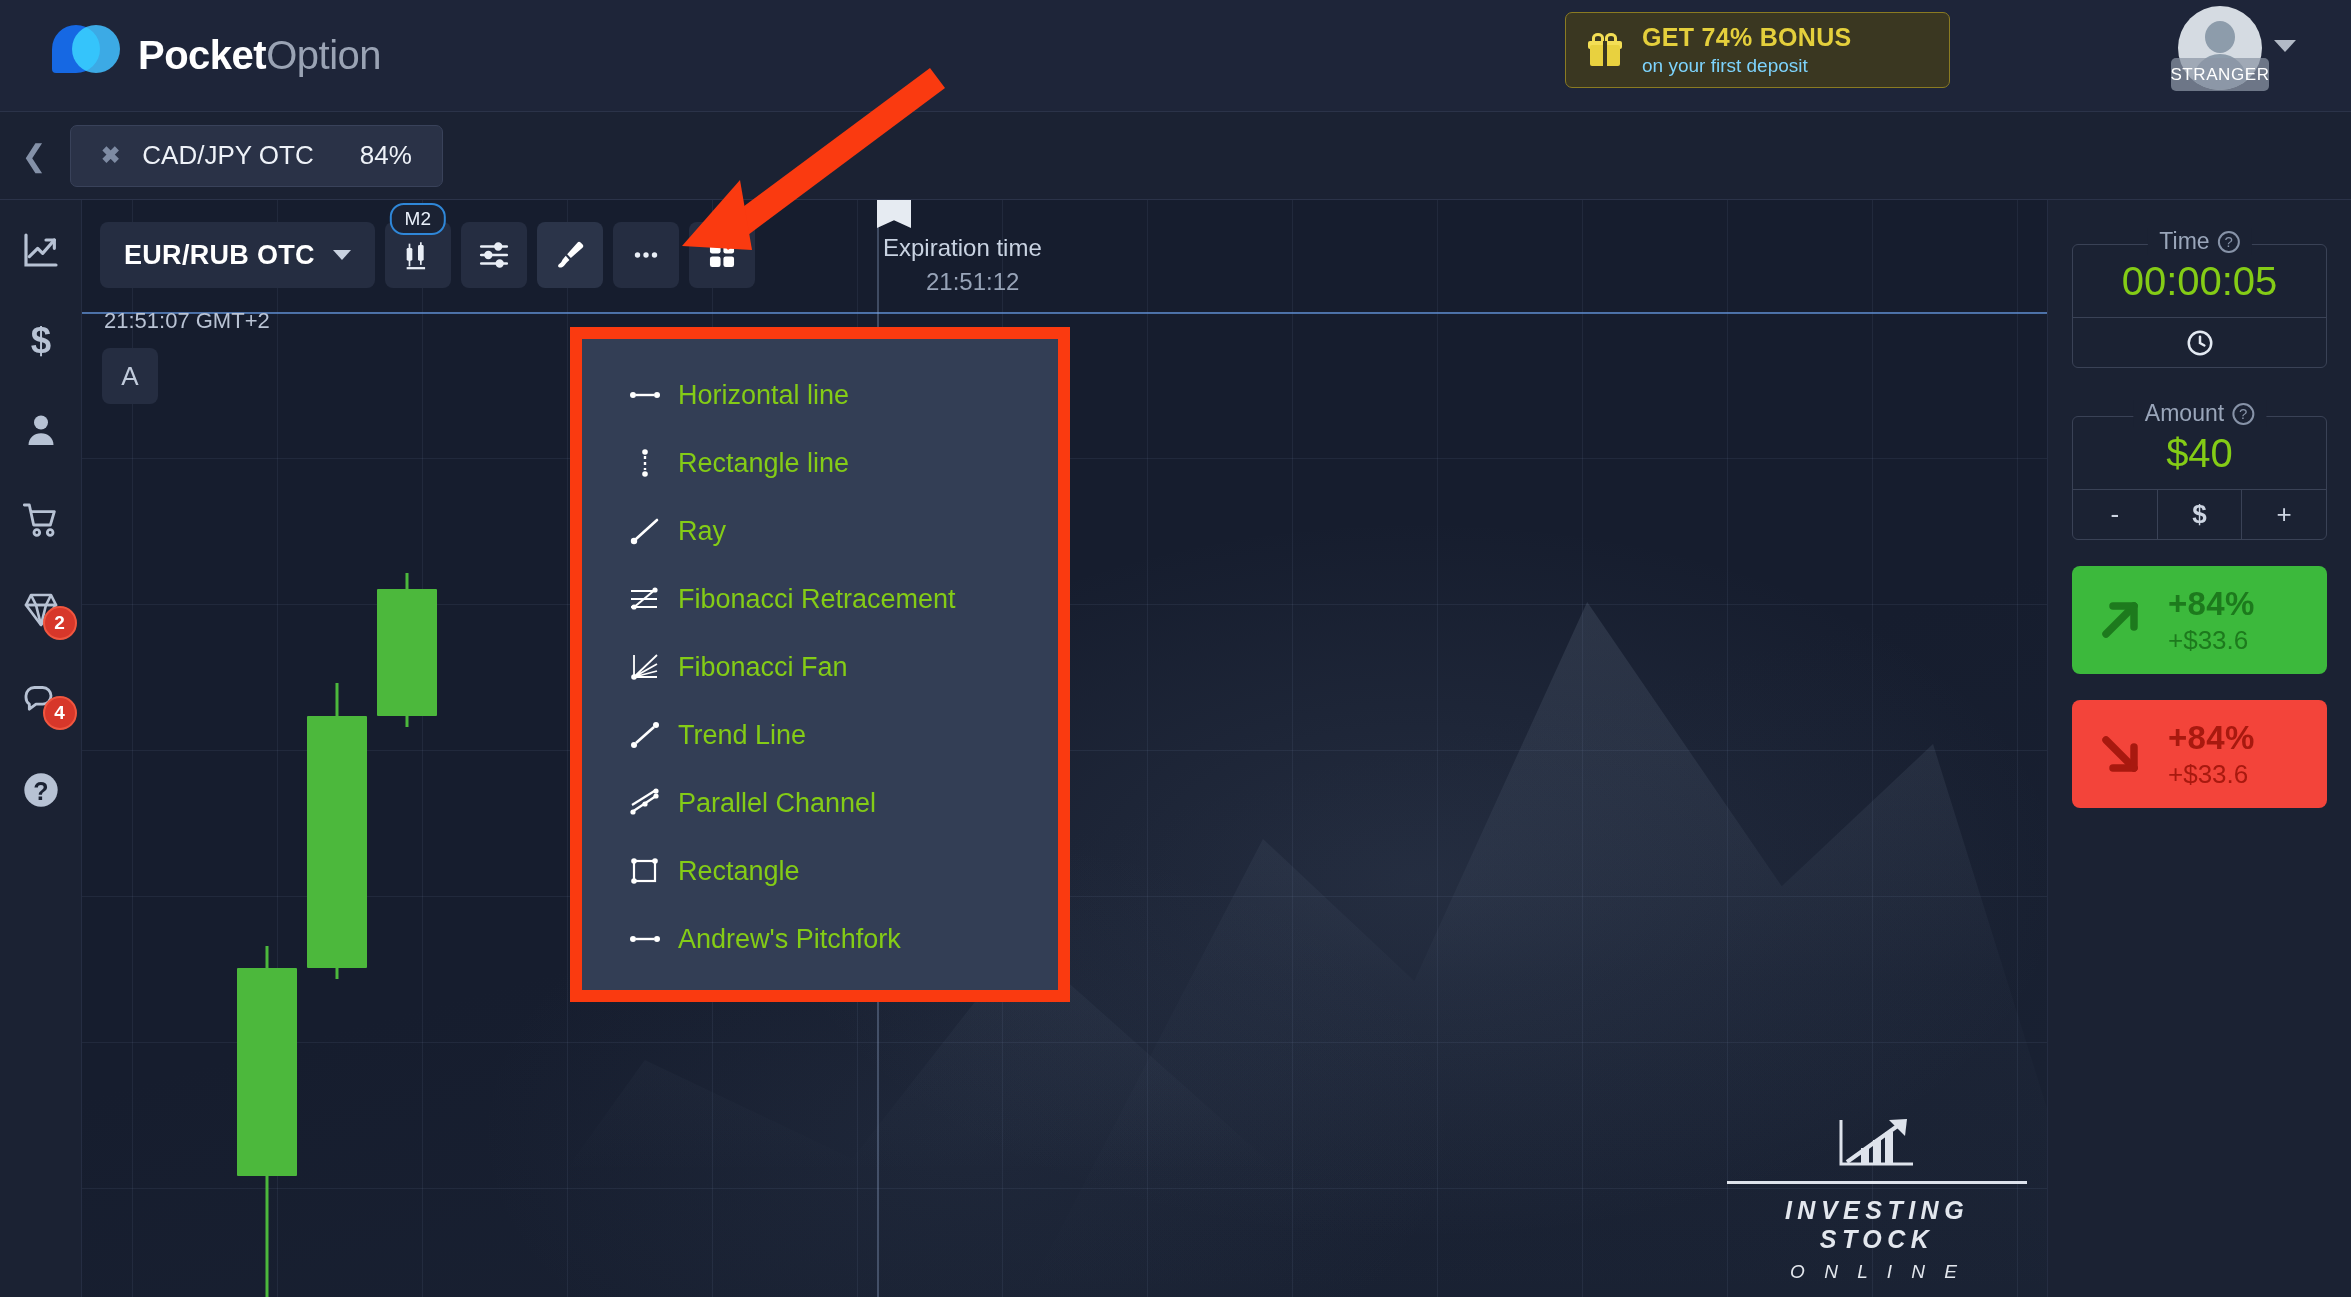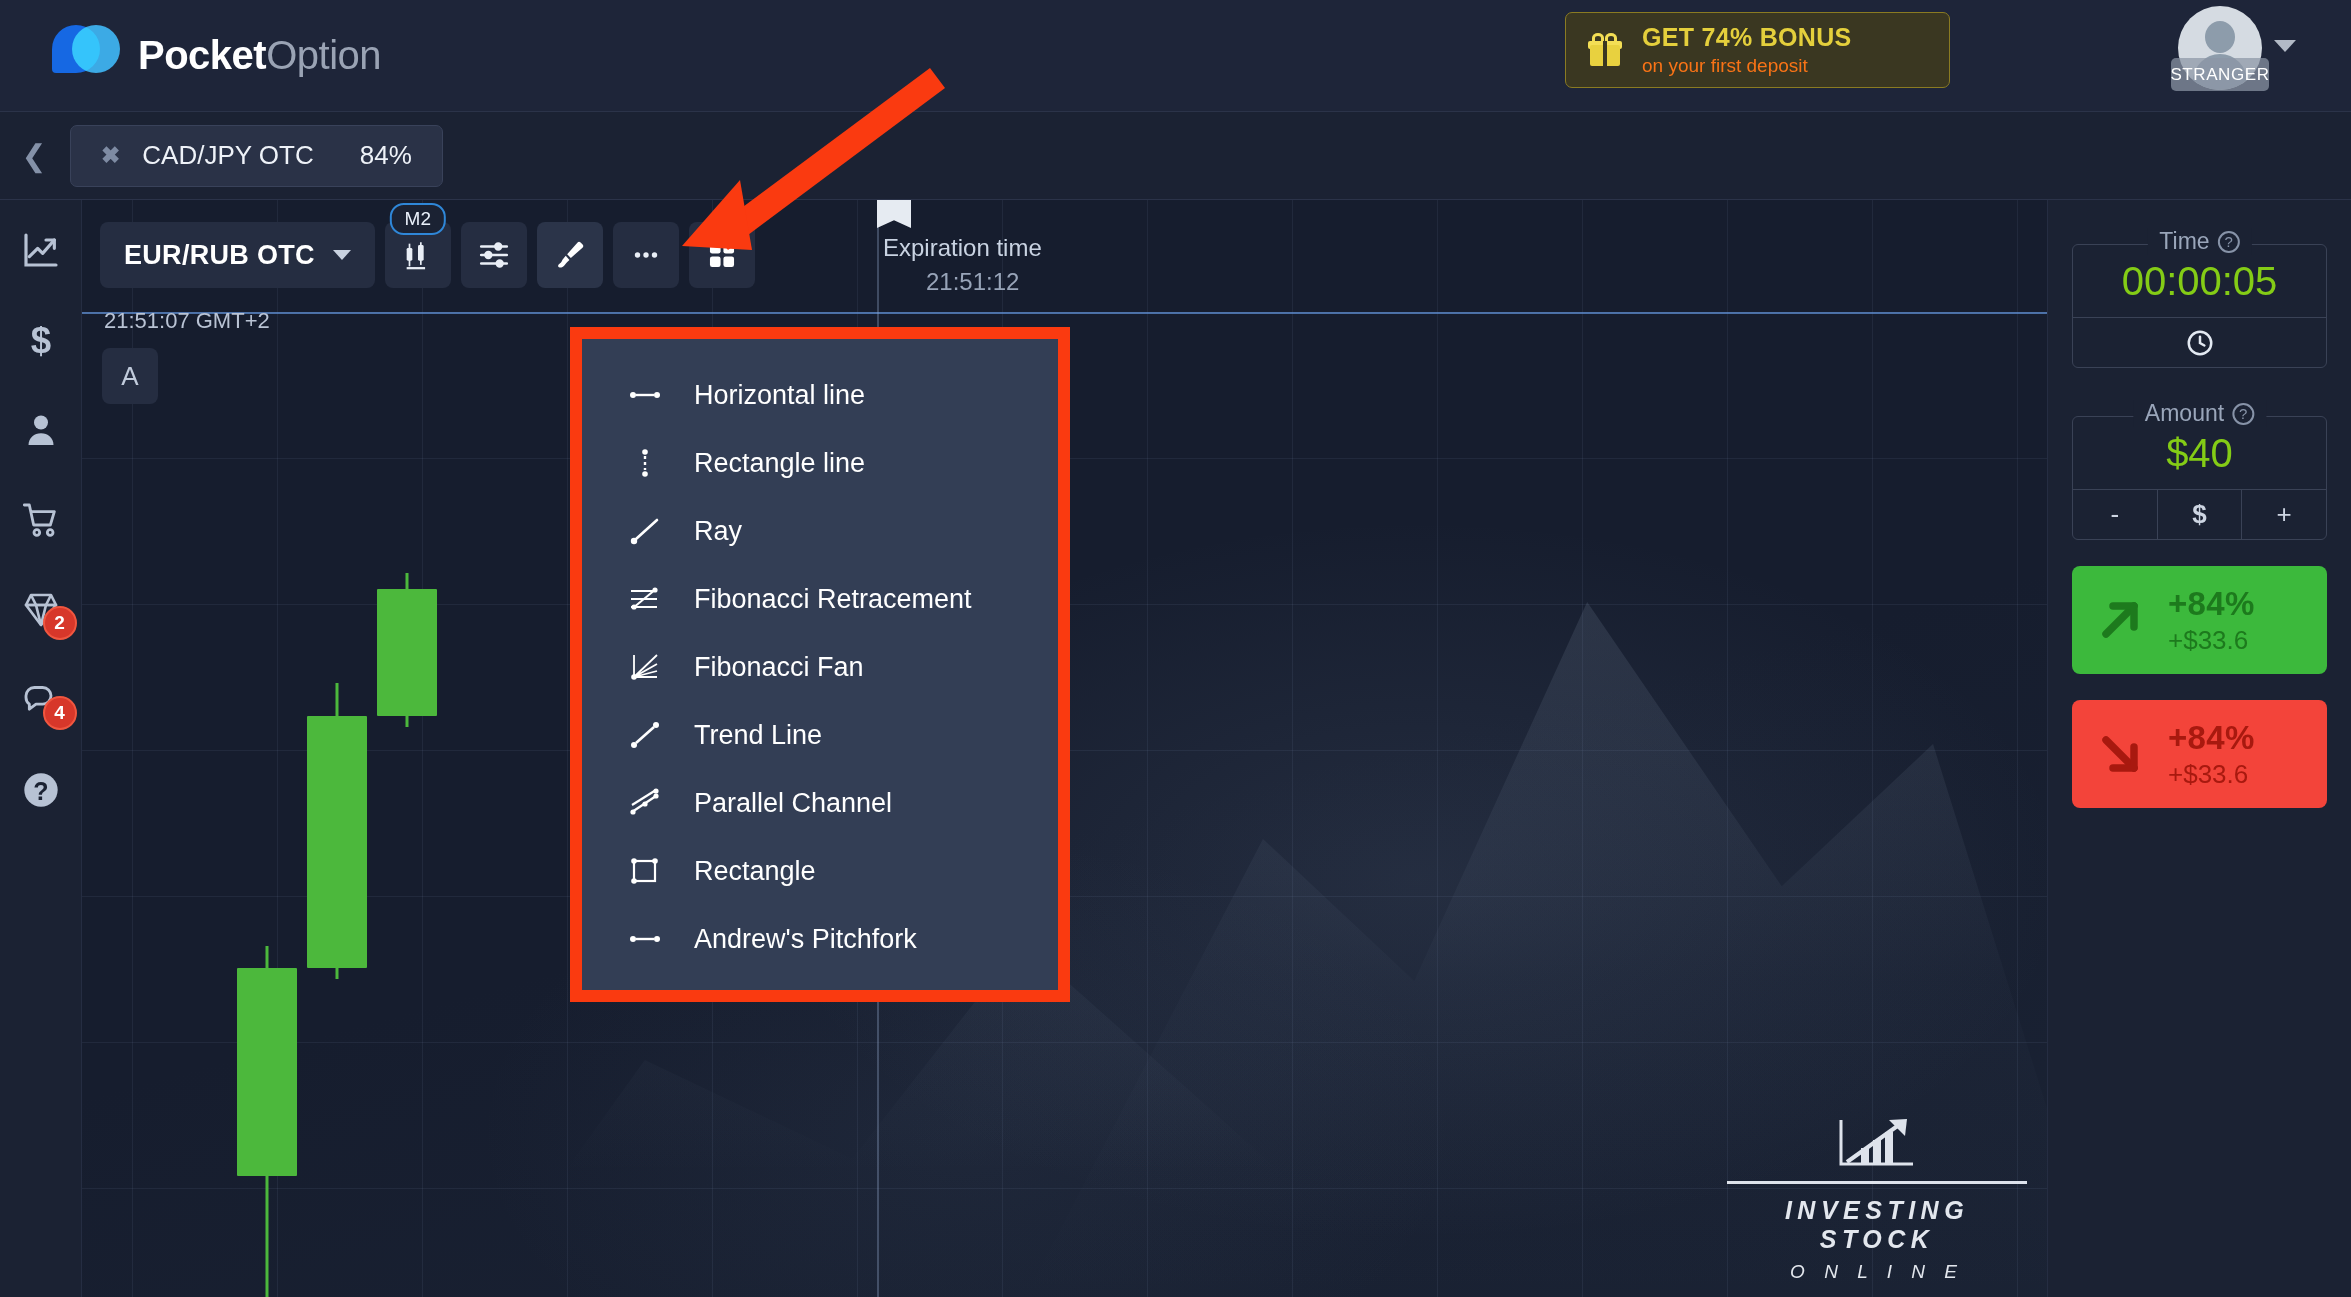--- a/index.html
+++ b/index.html
@@ -37,21 +37,21 @@
     display:flex; align-items:center; padding-left:22px; cursor:pointer;
   }
   #bonus-banner .gift { width:34px; height:34px; position:relative; flex:0 0 34px; }
   #bonus-banner .gift .box { position:absolute; left:2px; top:12px; width:30px; height:21px; background:#e8d13f; border-radius:2px; }
   #bonus-banner .gift .lid { position:absolute; left:0; top:8px; width:34px; height:8px; background:#f3de55; border-radius:2px; }
   #bonus-banner .gift .bow-l { position:absolute; left:4px; top:0; width:12px; height:10px; border:3px solid #f3de55; border-radius:50% 50% 0 0; border-bottom:none; }
   #bonus-banner .gift .bow-r { position:absolute; left:17px; top:0; width:12px; height:10px; border:3px solid #f3de55; border-radius:50% 50% 0 0; border-bottom:none; }
   #bonus-banner .gift .ribbon { position:absolute; left:15px; top:8px; width:4px; height:25px; background:#3a3721; }
   #bonus-banner .btxt { margin-left:20px; }
   #bonus-banner .b1 { color:#e4cf3c; font-size:25px; font-weight:bold; letter-spacing:.3px; }
-  #bonus-banner .b2 { color:#f97316; font-size:19px; margin-top:3px; }
+  #bonus-banner .b2 { color:#7dd3fc; font-size:19px; margin-top:3px; }
 
   
   #avatar-area { position:absolute; right:55px; top:6px; display:flex; align-items:flex-start; }
   #avatar {
     position:relative; width:84px; height:84px; border-radius:50%;
     background:#d5dbe2; overflow:hidden; cursor:pointer;
   }
   #avatar .head { position:absolute; left:27px; top:15px; width:30px; height:32px; border-radius:50%; background:#8d9cab; }
   #avatar .body { position:absolute; left:15px; top:48px; width:54px; height:46px; border-radius:27px 27px 0 0; background:#8d9cab; }
   #avatar-name {
@@ -186,21 +186,21 @@
   }
   #tools-menu {
     position:absolute; left:582px; top:339px; width:476px; height:651px;
     background:#333e55; z-index:31; padding-top:22px;
   }
   .tool-item {
     display:flex; align-items:center; height:68px; padding-left:46px; cursor:pointer;
   }
   .tool-ico { width:42px; height:34px; flex:0 0 42px; display:flex; align-items:center; }
   .tool-ico svg { width:34px; height:30px; }
-  .tool-lbl { margin-left:24px; color:#ffffff; font-size:27px; white-space:nowrap; }
+  .tool-lbl { margin-left:8px; color:#84cc16; font-size:27px; white-space:nowrap; }
 
   
   #red-arrow { position:absolute; left:600px; top:50px; width:400px; height:290px; z-index:32; pointer-events:none; }
 
   
   #rightpanel {
     position:absolute; left:2047px; top:200px; width:304px; height:1097px;
     background:#1b2233; border-left:1px solid #252d42; padding:22px 24px 0;
   }
   .field-group { position:relative; margin-top:22px; }

